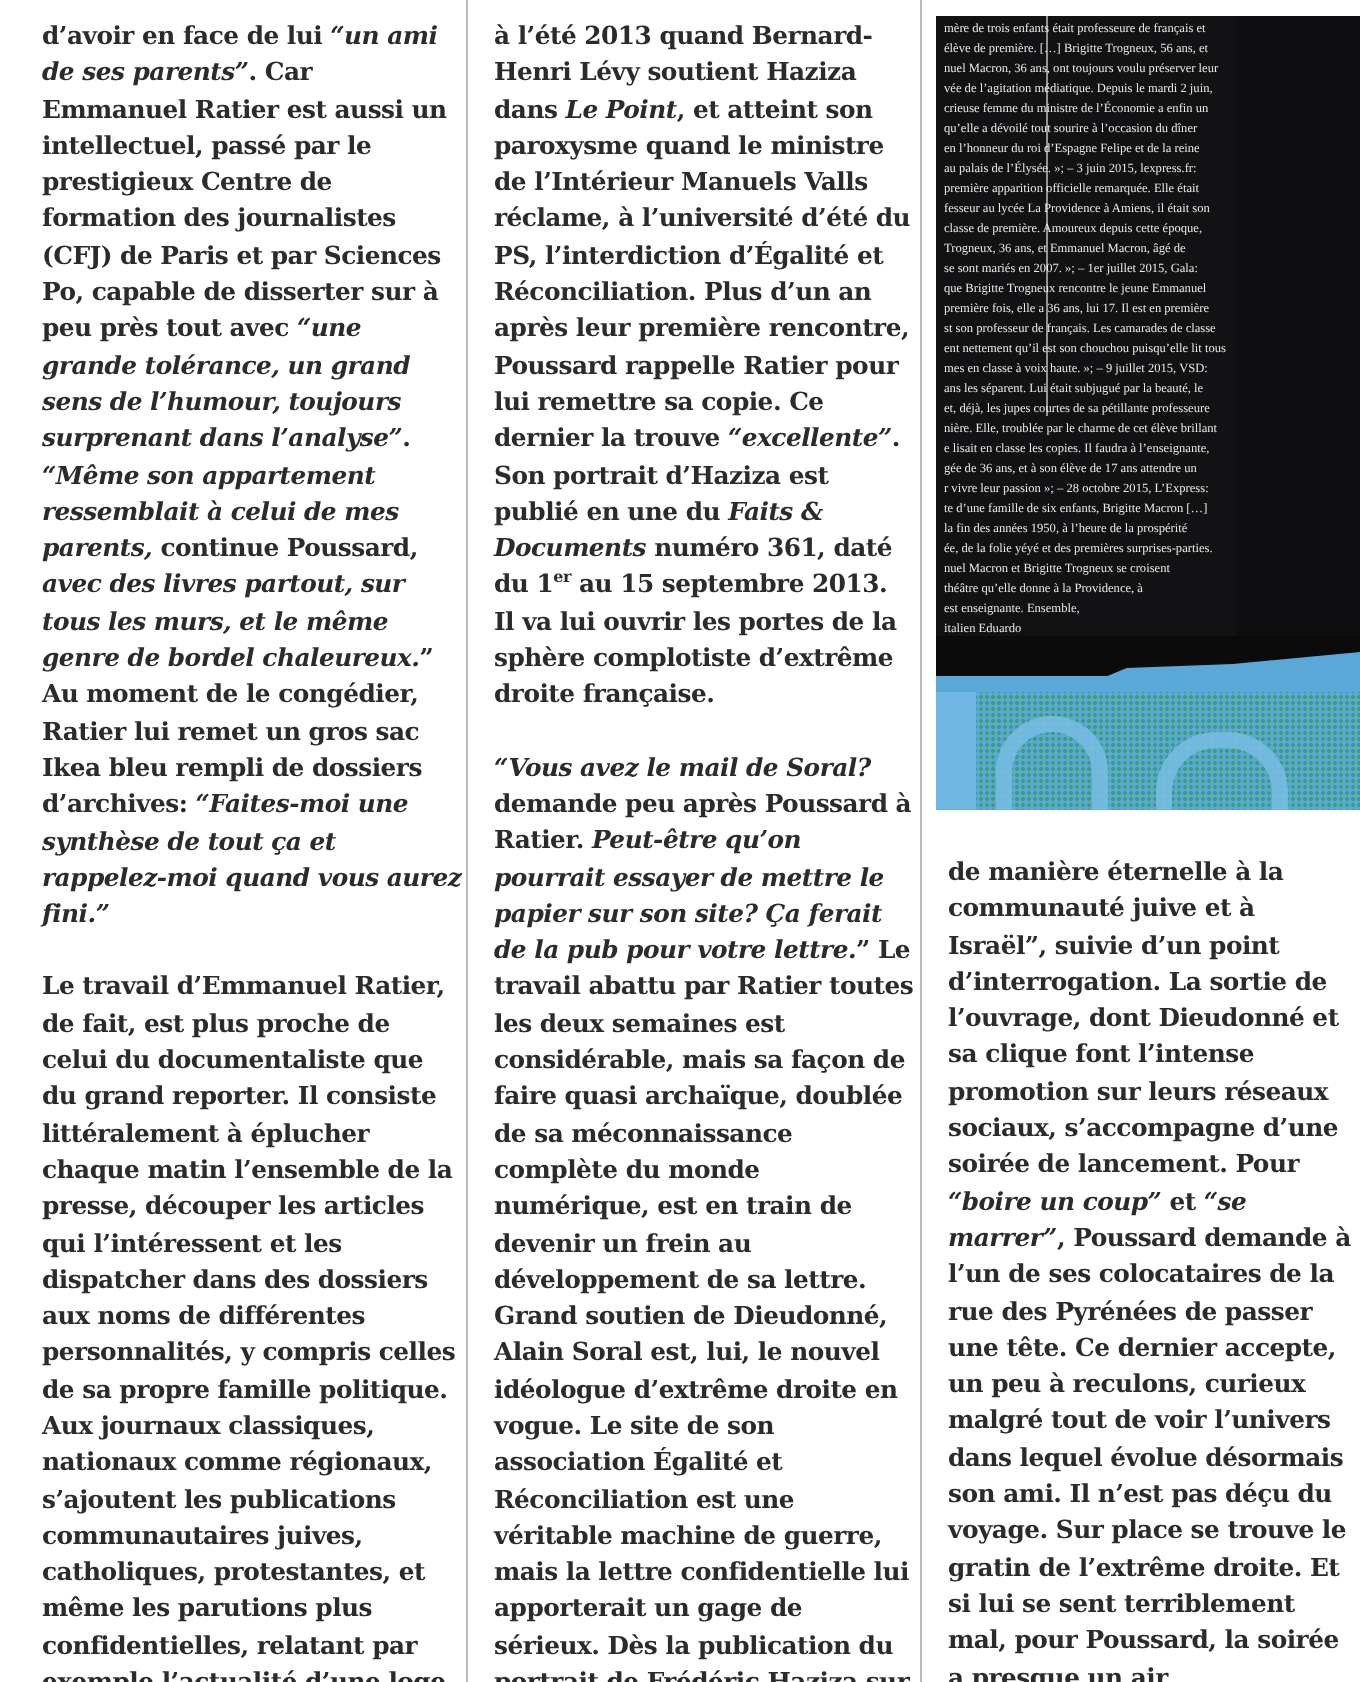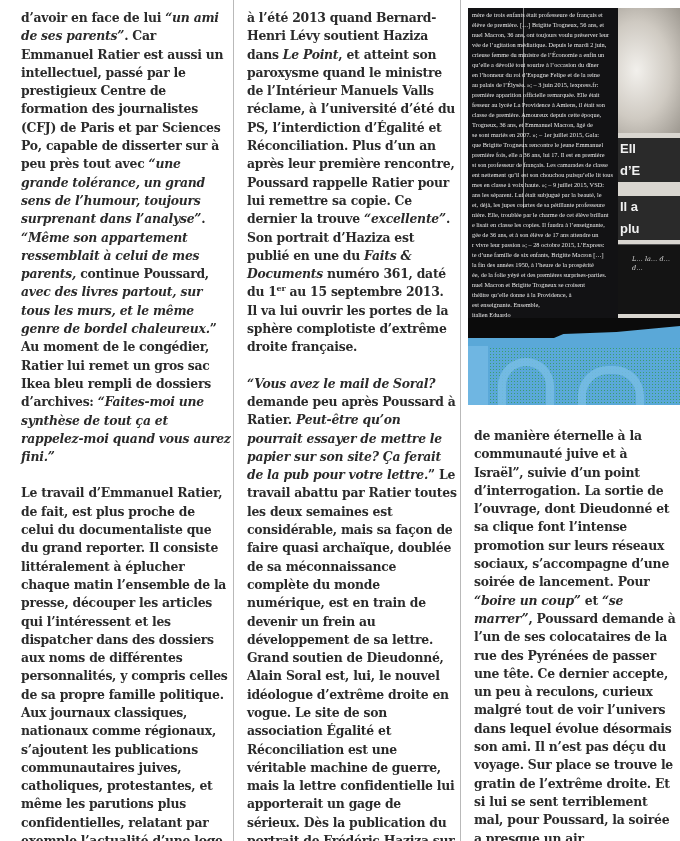--- a/index.html
+++ b/index.html
@@ -83,28 +83,20 @@
       <div style="white-space: nowrap;">r vivre leur passion »; – 28 octobre 2015, L’Express:</div>
       <div style="white-space: nowrap;">te d’une famille de six enfants, Brigitte Macron […]</div>
       <div style="white-space: nowrap;">la fin des années 1950, à l’heure de la prospérité</div>
       <div style="white-space: nowrap;">ée, de la folie yéyé et des premières surprises-parties.</div>
       <div style="white-space: nowrap;">nuel Macron et Brigitte Trogneux se croisent</div>
       <div style="white-space: nowrap;">théâtre qu’elle donne à la Providence, à</div>
       <div style="white-space: nowrap;">est enseignante. Ensemble,</div>
       <div style="white-space: nowrap;">italien Eduardo</div>
     </div>
   <div class="vline"></div>
-  <div id="clip-right">
-    <div class="photo-face"></div>
-    <div class="hl" style="top:130px">Ell</div>
-    <div class="hl" style="top:152px">d’E</div>
-    <div class="hl" style="top:188px">Il a</div>
-    <div class="hl" style="top:210px">plu</div>
-    <div class="boxq">L… la… d… d…</div>
-  </div>
   <div id="clip-dark"></div>
   <div id="clip-blue">
     <div class="lightstrip"></div>
     <div class="arc" style="left:30px;top:20px;width:40px;height:40px;"></div>
     <div class="arc" style="left:110px;top:28px;width:50px;height:40px;"></div>
   </div>
   <div id="tear"></div>
 </div>
 
 <div class="col" id="col3">

